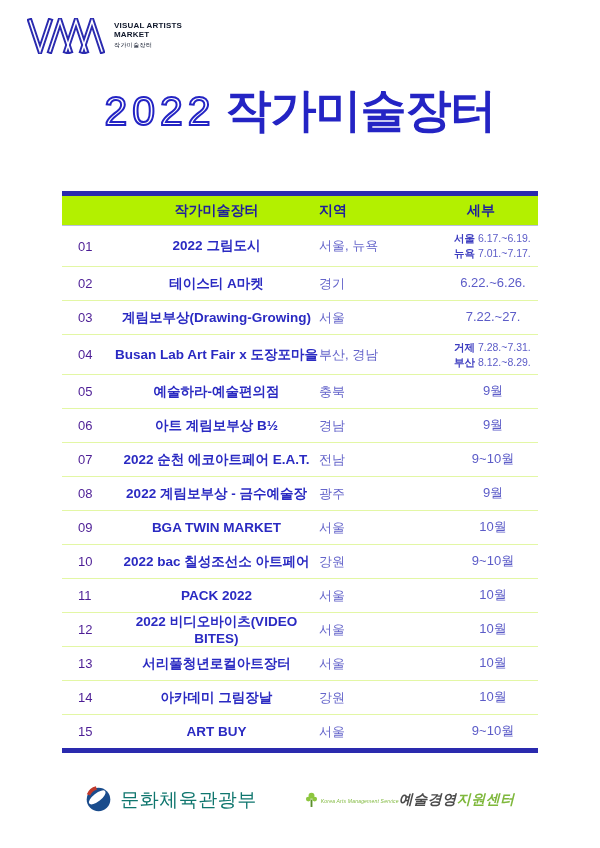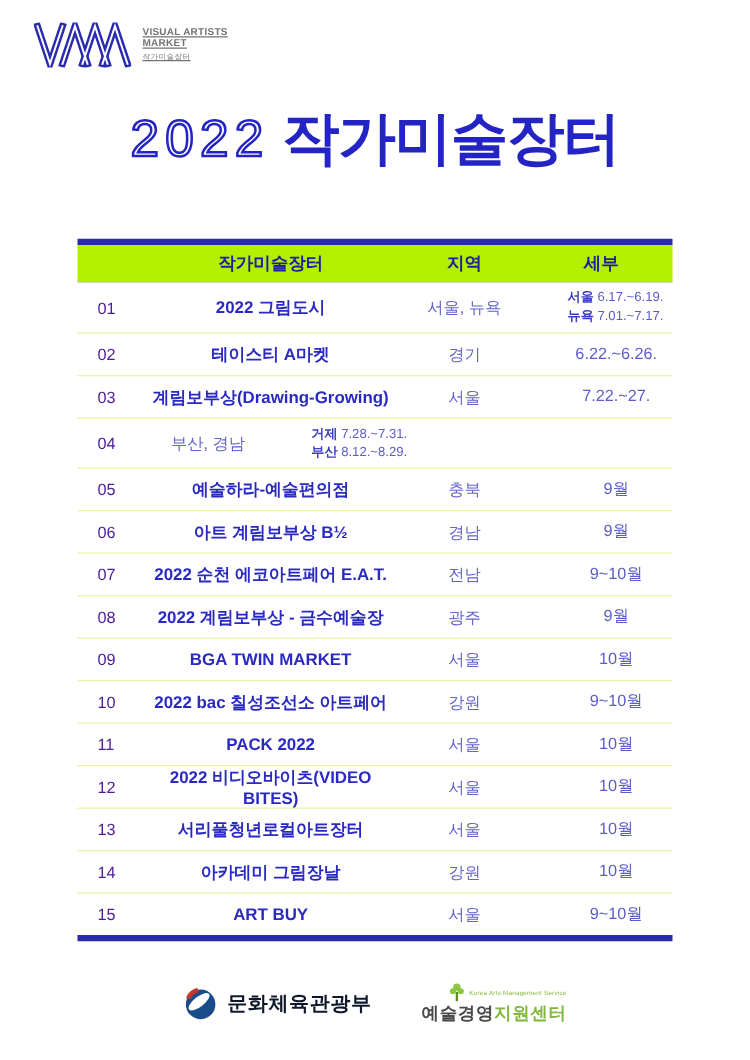--- a/index.html
+++ b/index.html
@@ -3,54 +3,54 @@
 <meta charset="utf-8">
 <style>
   * { margin:0; padding:0; box-sizing:border-box; }
   html,body { background:#ffffff; }
   body { font-family:"Liberation Sans", sans-serif; }
   .page { position:relative; width:600px; height:848px; background:#fff; overflow:hidden; }
 
   
   .brand { position:absolute; left:27px; top:18px; display:flex; align-items:flex-start; gap:9px; }
   .brand-mark { display:block; }
-  .brand-text { color:#737373; padding-top:3px;text-decoration:underline; }
+  .brand-text { color:#0f172a; padding-top:3px; }
   .brand-line1, .brand-line2 { font-size:8px; font-weight:bold; letter-spacing:.2px; line-height:1.15; }
   .brand-line3 { font-size:6px; margin-top:2px; letter-spacing:.4px; }
 
   
   .title { position:absolute; top:80px; left:0; width:100%; display:flex; justify-content:center; align-items:center; gap:10px; }
   .title-year { font-size:41px; letter-spacing:5px; color:transparent; -webkit-text-stroke:2px #2424c4; font-weight:300; }
   .title-main { font-size:46px; font-weight:bold; color:#2424c4; letter-spacing:-1px; }
 
   
   .market-table { position:absolute; left:62px; top:191px; width:476px; border-top:5px solid #2a2aae; border-bottom:5px solid #2a2aae; }
   .thead { background:#b3f000; height:30px; display:flex; align-items:center; border-bottom:1.5px solid #b9c0dd; }
   .thead .cell { font-size:14px; font-weight:bold; color:#20209b; }
   .c-no { width:52px; padding-left:16px; }
   .c-name { flex:1; text-align:center; }
-  .c-region { width:105px; text-align:center; }
+  .c-region { width:105px; text-align:left; }
   .c-detail { width:114px; text-align:center; }
 
   .row { display:flex; align-items:center; height:34px; border-top:1.5px solid #e3f7a5; }
   .row:first-child { border-top:none; }
   .row.tall { height:40px; }
   .row .c-no { font-size:13px; color:#4c1d95; }
   .row .c-name { font-size:13.5px; font-weight:bold; color:#2a2ac2; }
   .row .c-region { font-size:13px; color:#6464ca; }
   .row .c-detail { font-size:13px; color:#5c5cc8; }
   .row.tall .c-detail { font-size:10.5px; text-align:left; padding-left:6px; }
   .detail-line { line-height:1.4; white-space:nowrap;margin-left:24px; }
   .detail-label { font-weight:bold; color:#3d3dc0; }
 
   
   .footer { position:absolute; top:786px; left:0; width:100%; display:flex; justify-content:center; align-items:center; gap:40px; }
   .mcst { display:flex; align-items:center; gap:8px; }
-  .mcst-label { font-size:16px; font-weight:bold; color:#0f172a; letter-spacing:.5px; }
-  .kams { display:flex; flex-direction:column; align-items:flex-end; }
+  .mcst-label { font-size:19px; font-weight:normal; color:#0f766e; letter-spacing:.5px; }
+  .kams { display:flex; flex-direction:row; align-items:center;font-style:italic; }
   .kams-top { display:flex; align-items:flex-end; gap:3px; margin-left:8px; }
   .kams-small { font-size:5px; color:#7fb83c; letter-spacing:.2px; padding-bottom:4px; }
   .kams-main { font-size:14px; font-weight:bold; letter-spacing:.5px; }
   .kams-dark { color:#4a4a4a; }
   .kams-green { color:#7fb83c; }
 </style>
 </head>
 <body>
 
 <div class="page">
@@ -113,20 +113,21 @@
     <div class="c-no">03</div>
     <div class="c-name">계림보부상(Drawing-Growing)</div>
     <div class="c-region">서울</div>
     <div class="c-detail">
             <div class="detail-line">7.22.~27.</div>
           </div>
   </div>
 
   <div class="row tall">
     <div class="c-no">04</div>
+    <div class="c-name">Busan Lab Art Fair x 도장포마을</div>
     <div class="c-region">부산, 경남</div>
     <div class="c-detail">
             <div class="detail-line"><span class="detail-label">거제</span> 7.28.~7.31.</div>
             <div class="detail-line"><span class="detail-label">부산</span> 8.12.~8.29.</div>
           </div>
   </div>
 
   <div class="row">
     <div class="c-no">05</div>
     <div class="c-name">예술하라-예술편의점</div>

